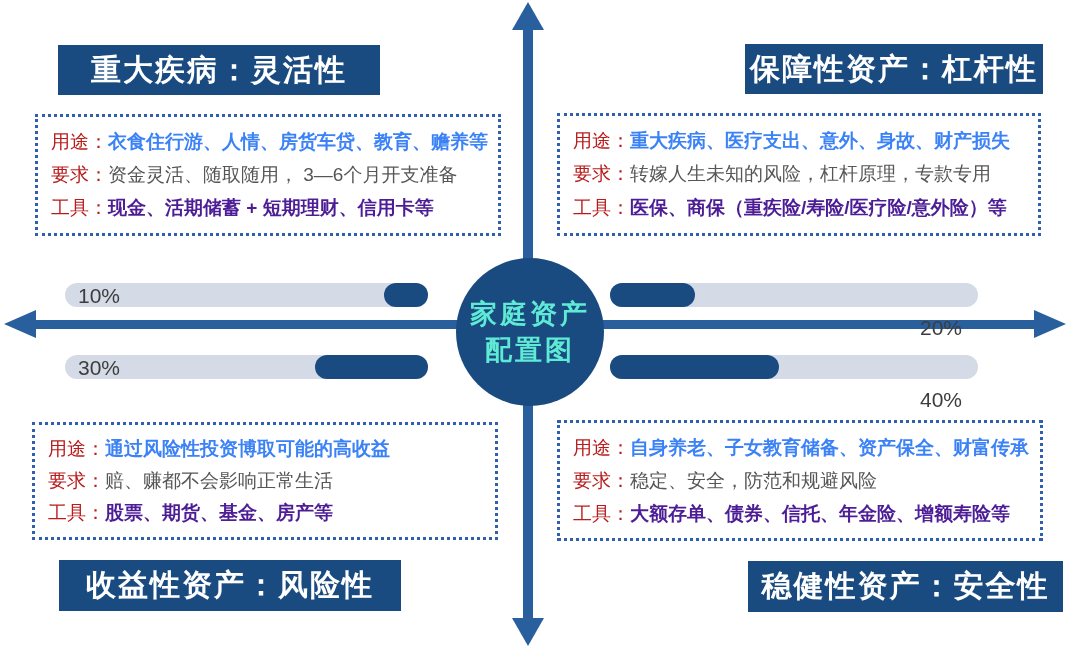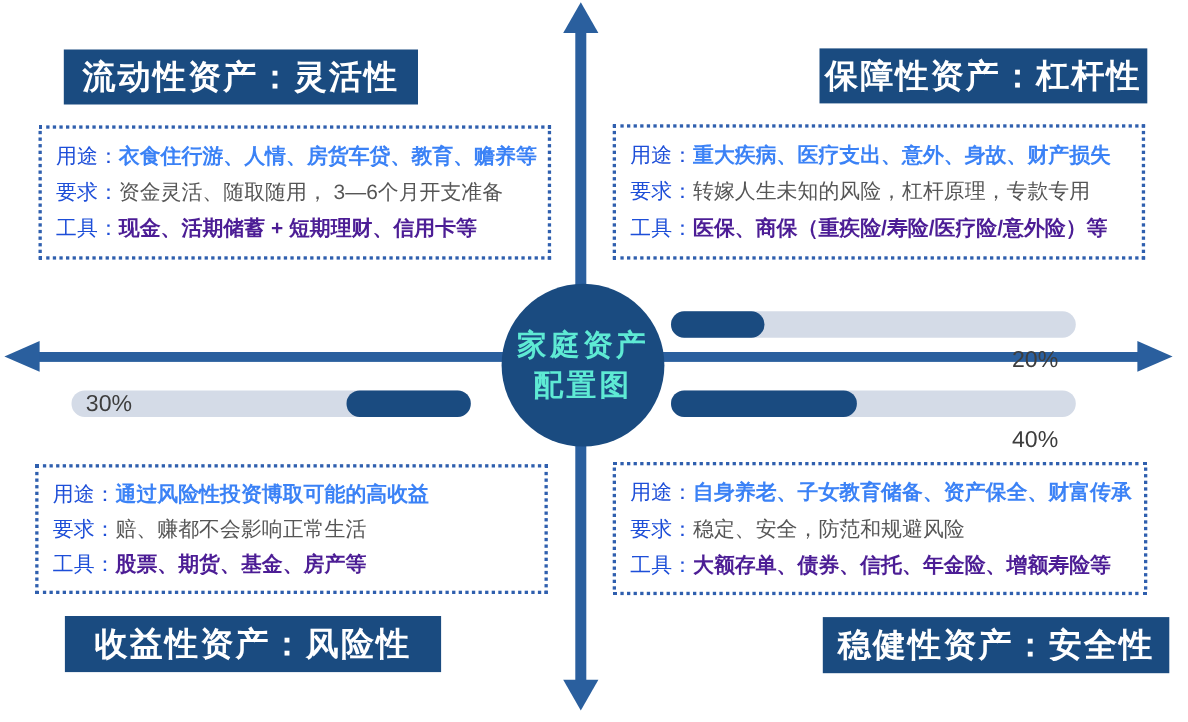--- a/index.html
+++ b/index.html
@@ -42,38 +42,38 @@
   .qtitle-br{left:748px;top:561px;width:315px;height:51px;}
 
   
   .qbox{position:absolute;border:3px dotted #2f5fae;box-sizing:border-box;background:#ffffff;
     display:flex;flex-direction:column;justify-content:space-around;padding:8px 13px;z-index:2;}
   .qbox-tl{left:35px;top:114px;width:466px;height:122px;}
   .qbox-tr{left:557px;top:113px;width:484px;height:123px;}
   .qbox-bl{left:32px;top:422px;width:466px;height:118px;}
   .qbox-br{left:557px;top:420px;width:486px;height:121px;}
   .qrow{display:flex;align-items:baseline;white-space:nowrap;font-size:19px;}
-  .qrow-label{color:#1d4ed8;flex:0 0 auto;}
+  .qrow-label{color:#b91c1c;flex:0 0 auto;}
   .qrow-value.orange{color:#3b82f6;font-weight:700;}
   .qrow-value.blue{color:#4c1d95;font-weight:700;}
   .qrow-value.plain{color:#565656;}
 </style>
 </head>
 <body>
 
 <div class="stage">
 
   <div class="h-axis"></div>
   <div class="v-axis"></div>
   <div class="arrow arrow-left"></div>
   <div class="arrow arrow-right"></div>
   <div class="arrow arrow-up"></div>
   <div class="arrow arrow-down"></div>
 
-  <div class="qtitle qtitle-tl">流动性资产：灵活性</div>
+  <div class="qtitle qtitle-tl">重大疾病：灵活性</div>
   <div class="qtitle qtitle-tr">保障性资产：杠杆性</div>
   <div class="qtitle qtitle-bl">收益性资产：风险性</div>
   <div class="qtitle qtitle-br">稳健性资产：安全性</div>
 
   <div class="qbox qbox-tl">
     <div class="qrow">
       <span class="qrow-label">用途：</span>
       <span class="qrow-value orange">衣食住行游、人情、房货车贷、教育、赡养等</span>
     </div>
     <div class="qrow">
@@ -124,20 +124,24 @@
     <div class="qrow">
       <span class="qrow-label">要求：</span>
       <span class="qrow-value plain">稳定、安全，防范和规避风险</span>
     </div>
     <div class="qrow">
       <span class="qrow-label">工具：</span>
       <span class="qrow-value blue">大额存单、债券、信托、年金险、增额寿险等</span>
     </div>
   </div>
 
+  <div class="bar bar-tl">
+    <div class="bar-fill anchor-right" style="width: 12%;"></div>
+    <span class="bar-label at-left">10%</span>
+  </div>
   <div class="bar bar-tr">
     <div class="bar-fill anchor-left" style="width: 23%;"></div>
     <span class="bar-label at-right">20%</span>
   </div>
   <div class="bar bar-bl">
     <div class="bar-fill anchor-right" style="width: 31%;"></div>
     <span class="bar-label at-left">30%</span>
   </div>
   <div class="bar bar-br">
     <div class="bar-fill anchor-left" style="width: 46%;"></div>

